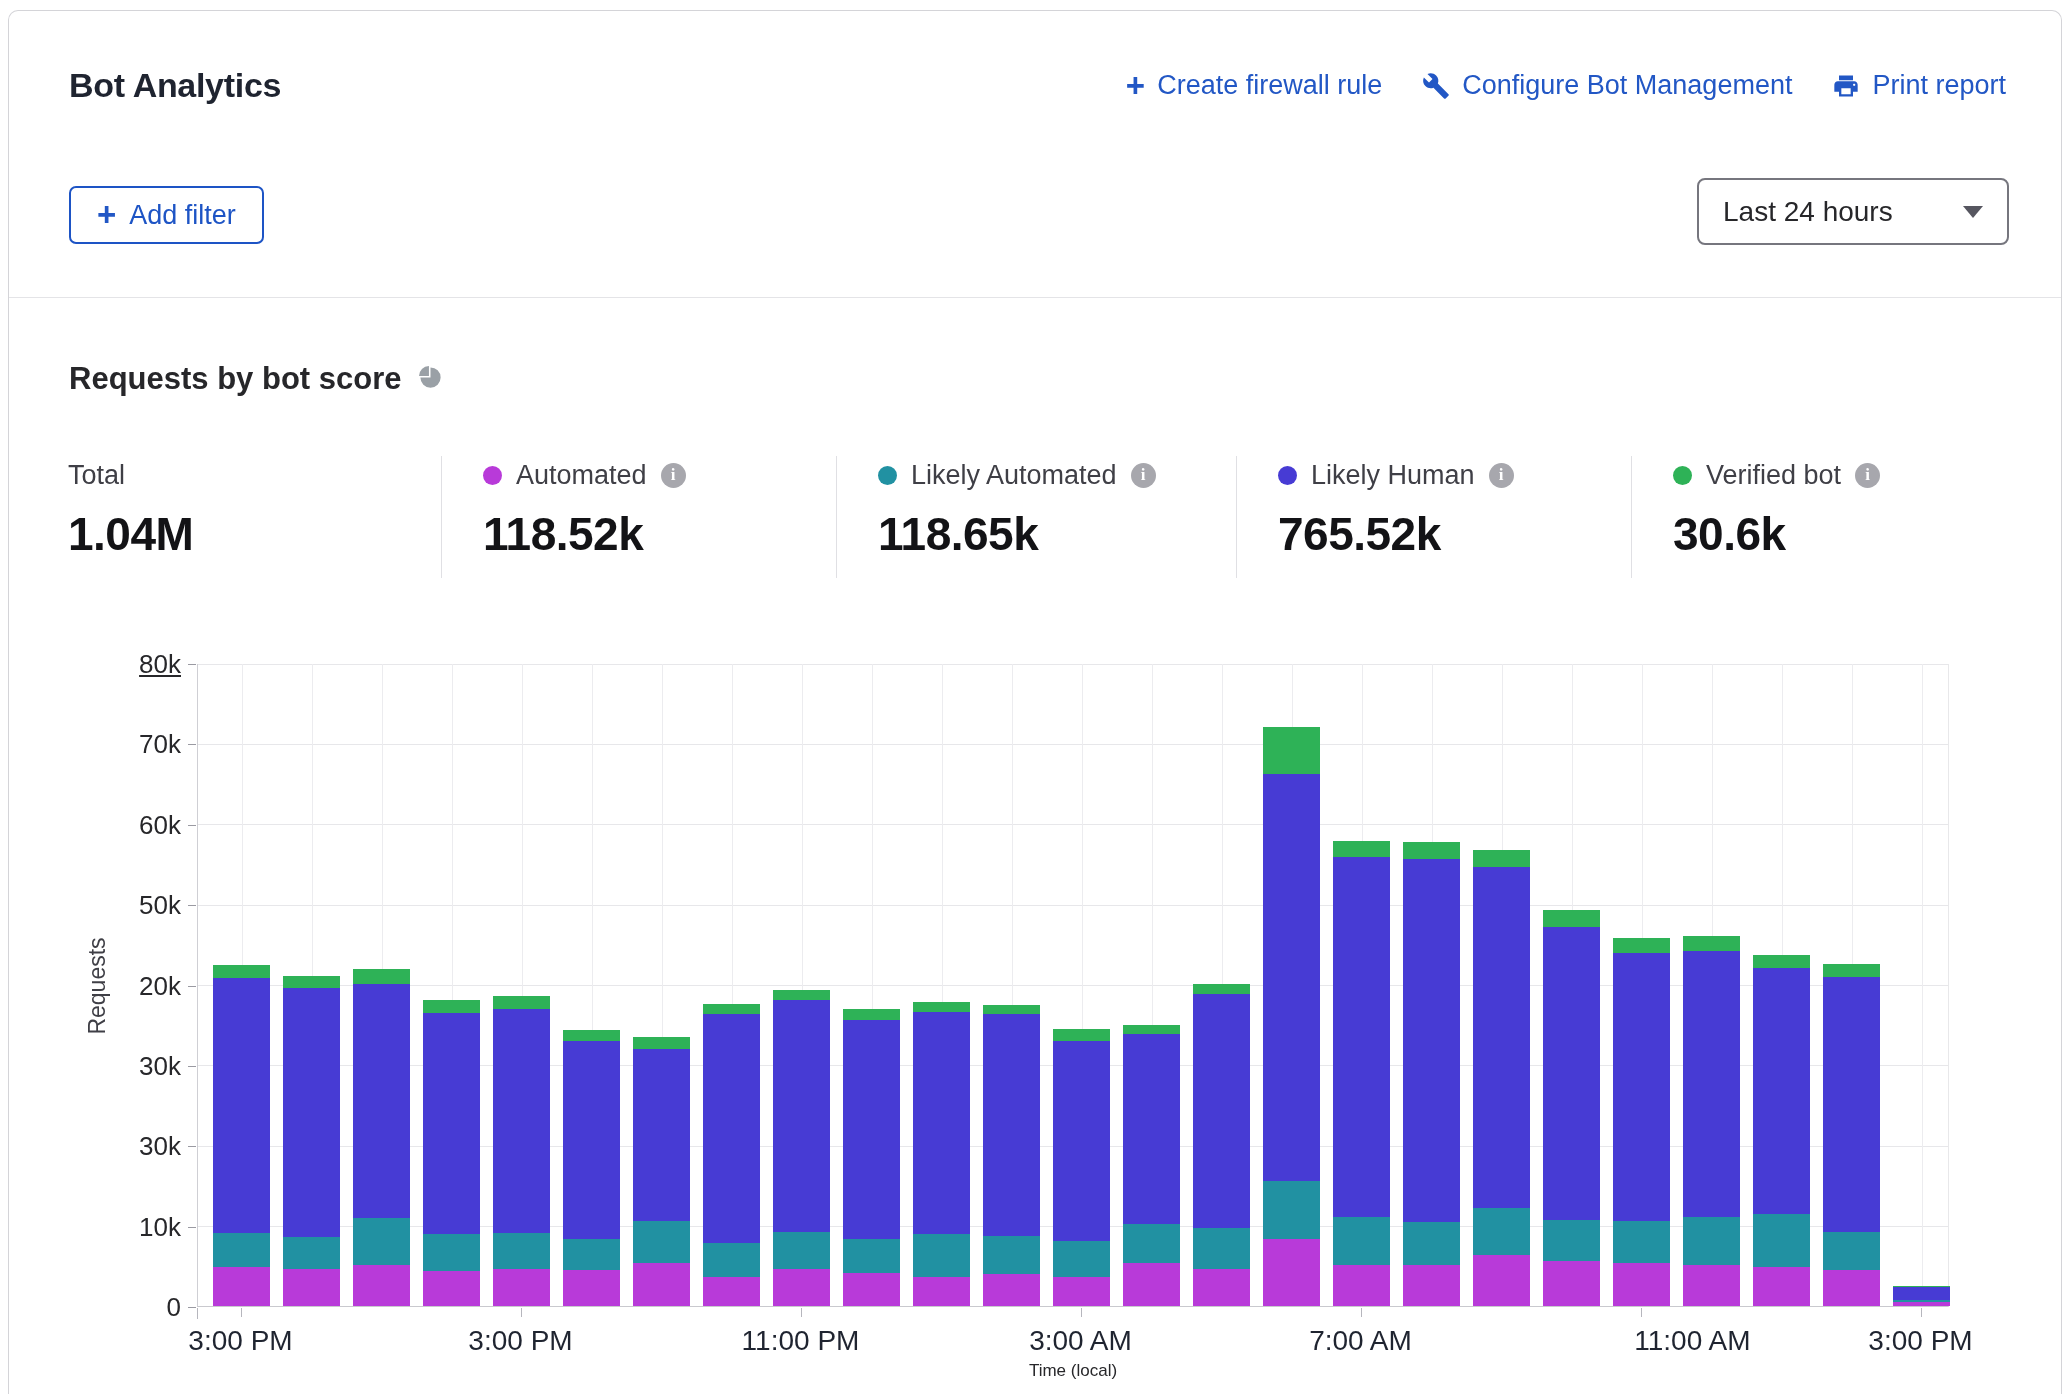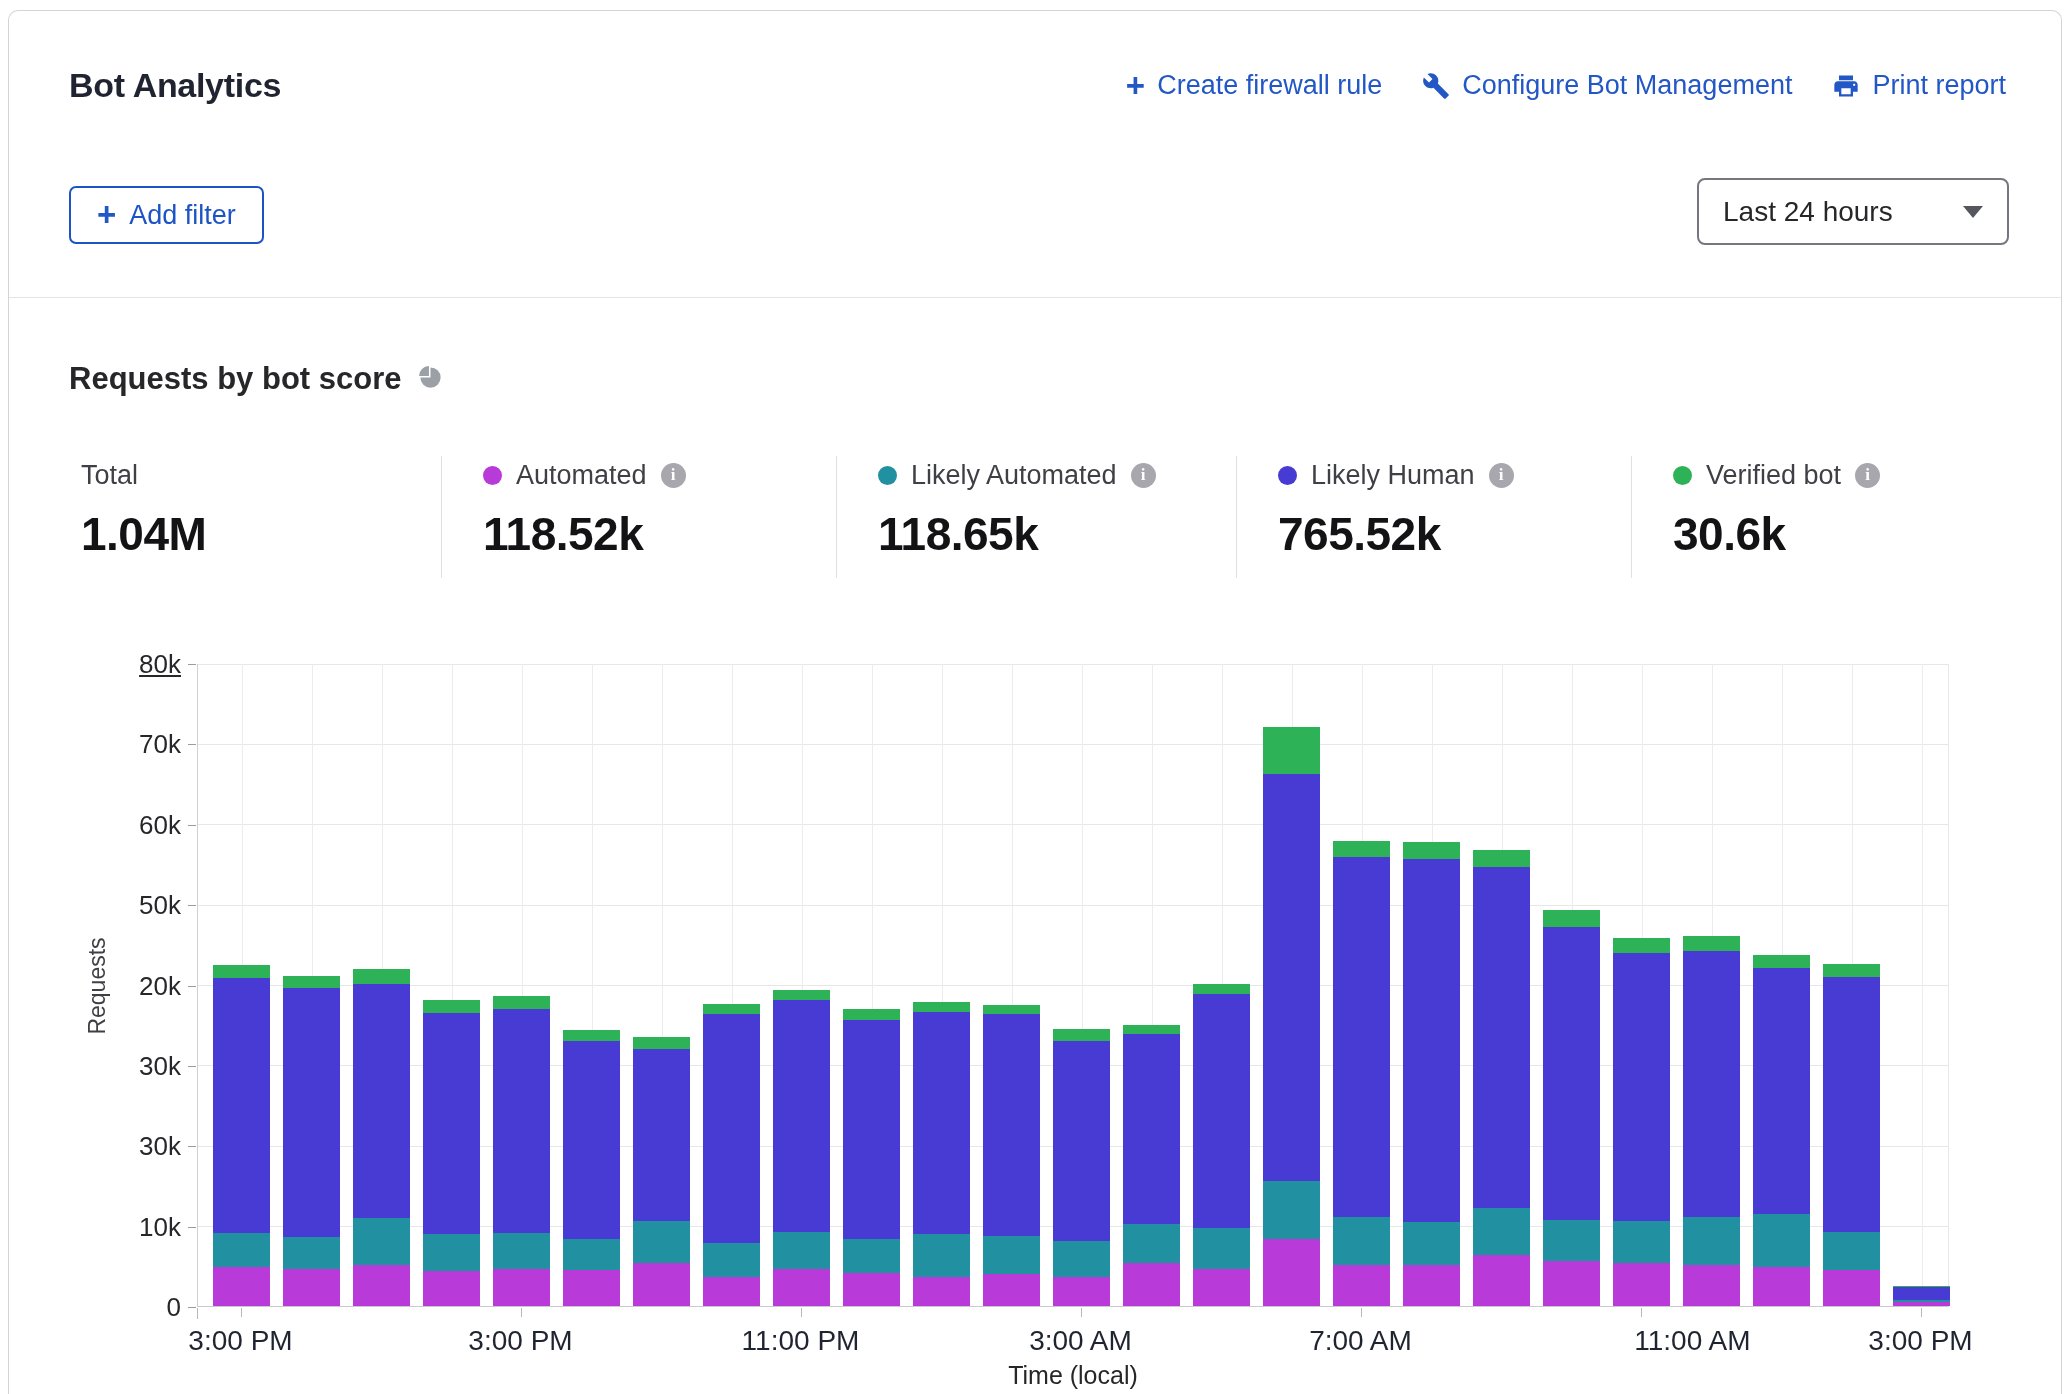--- a/index.html
+++ b/index.html
@@ -59,21 +59,21 @@
   .bar-col { position:absolute; bottom:0; display:flex; flex-direction:column-reverse; }
   .bar-seg { width:100%; }
   .y-tick-label { position:absolute; width:120px; text-align:right; font-size:26px; color:#27272a; }
   .y-tick { position:absolute; height:1px; width:8px; background:#9a9aa2; }
   .x-tick { position:absolute; width:1px; height:9px; background:#b6b6bd; }
   .x-tick-label { position:absolute; width:220px; text-align:center; font-size:28px; color:#1f2430; }
   .y-axis-title {
     position:absolute; left:88px; top:975px; transform:translate(-50%,-50%) rotate(-90deg);
     font-size:23px; color:#3f3f46; white-space:nowrap;
   }
-  .x-axis-title { position:absolute; left:188px; top:1350px; width:1752px; text-align:center; font-size:25px; color:#27272a; }
+  .x-axis-title { position:absolute; left:188px; top:1350px; width:1752px; text-align:center; font-size:17px; color:#27272a; }
 </style>
 </head>
 <body>
 
 <div class="page">
   <div class="card">
 
     <div class="title-row">
       <div class="page-title">Bot Analytics</div>
       <div class="actions">
@@ -121,21 +121,21 @@
         </svg>
       </span>
     </div>
 
     <div class="stats-row">
       <div class="stat-divider" style="left:432px"></div>
       <div class="stat-divider" style="left:827px"></div>
       <div class="stat-divider" style="left:1227px"></div>
       <div class="stat-divider" style="left:1622px"></div>
 
-      <div class="stat-col" style="left:72px">
+      <div class="stat-col" style="left:59px">
         <div class="stat-label-row">
           <span class="stat-label">Total</span>
         </div>
         <div class="stat-value">1.04M</div>
       </div>
 
       <div class="stat-col" style="left:474px">
         <div class="stat-label-row">
           <span class="legend-dot" style="background-color: rgb(184, 58, 217);"></span>
           <span class="stat-label">Automated</span>

